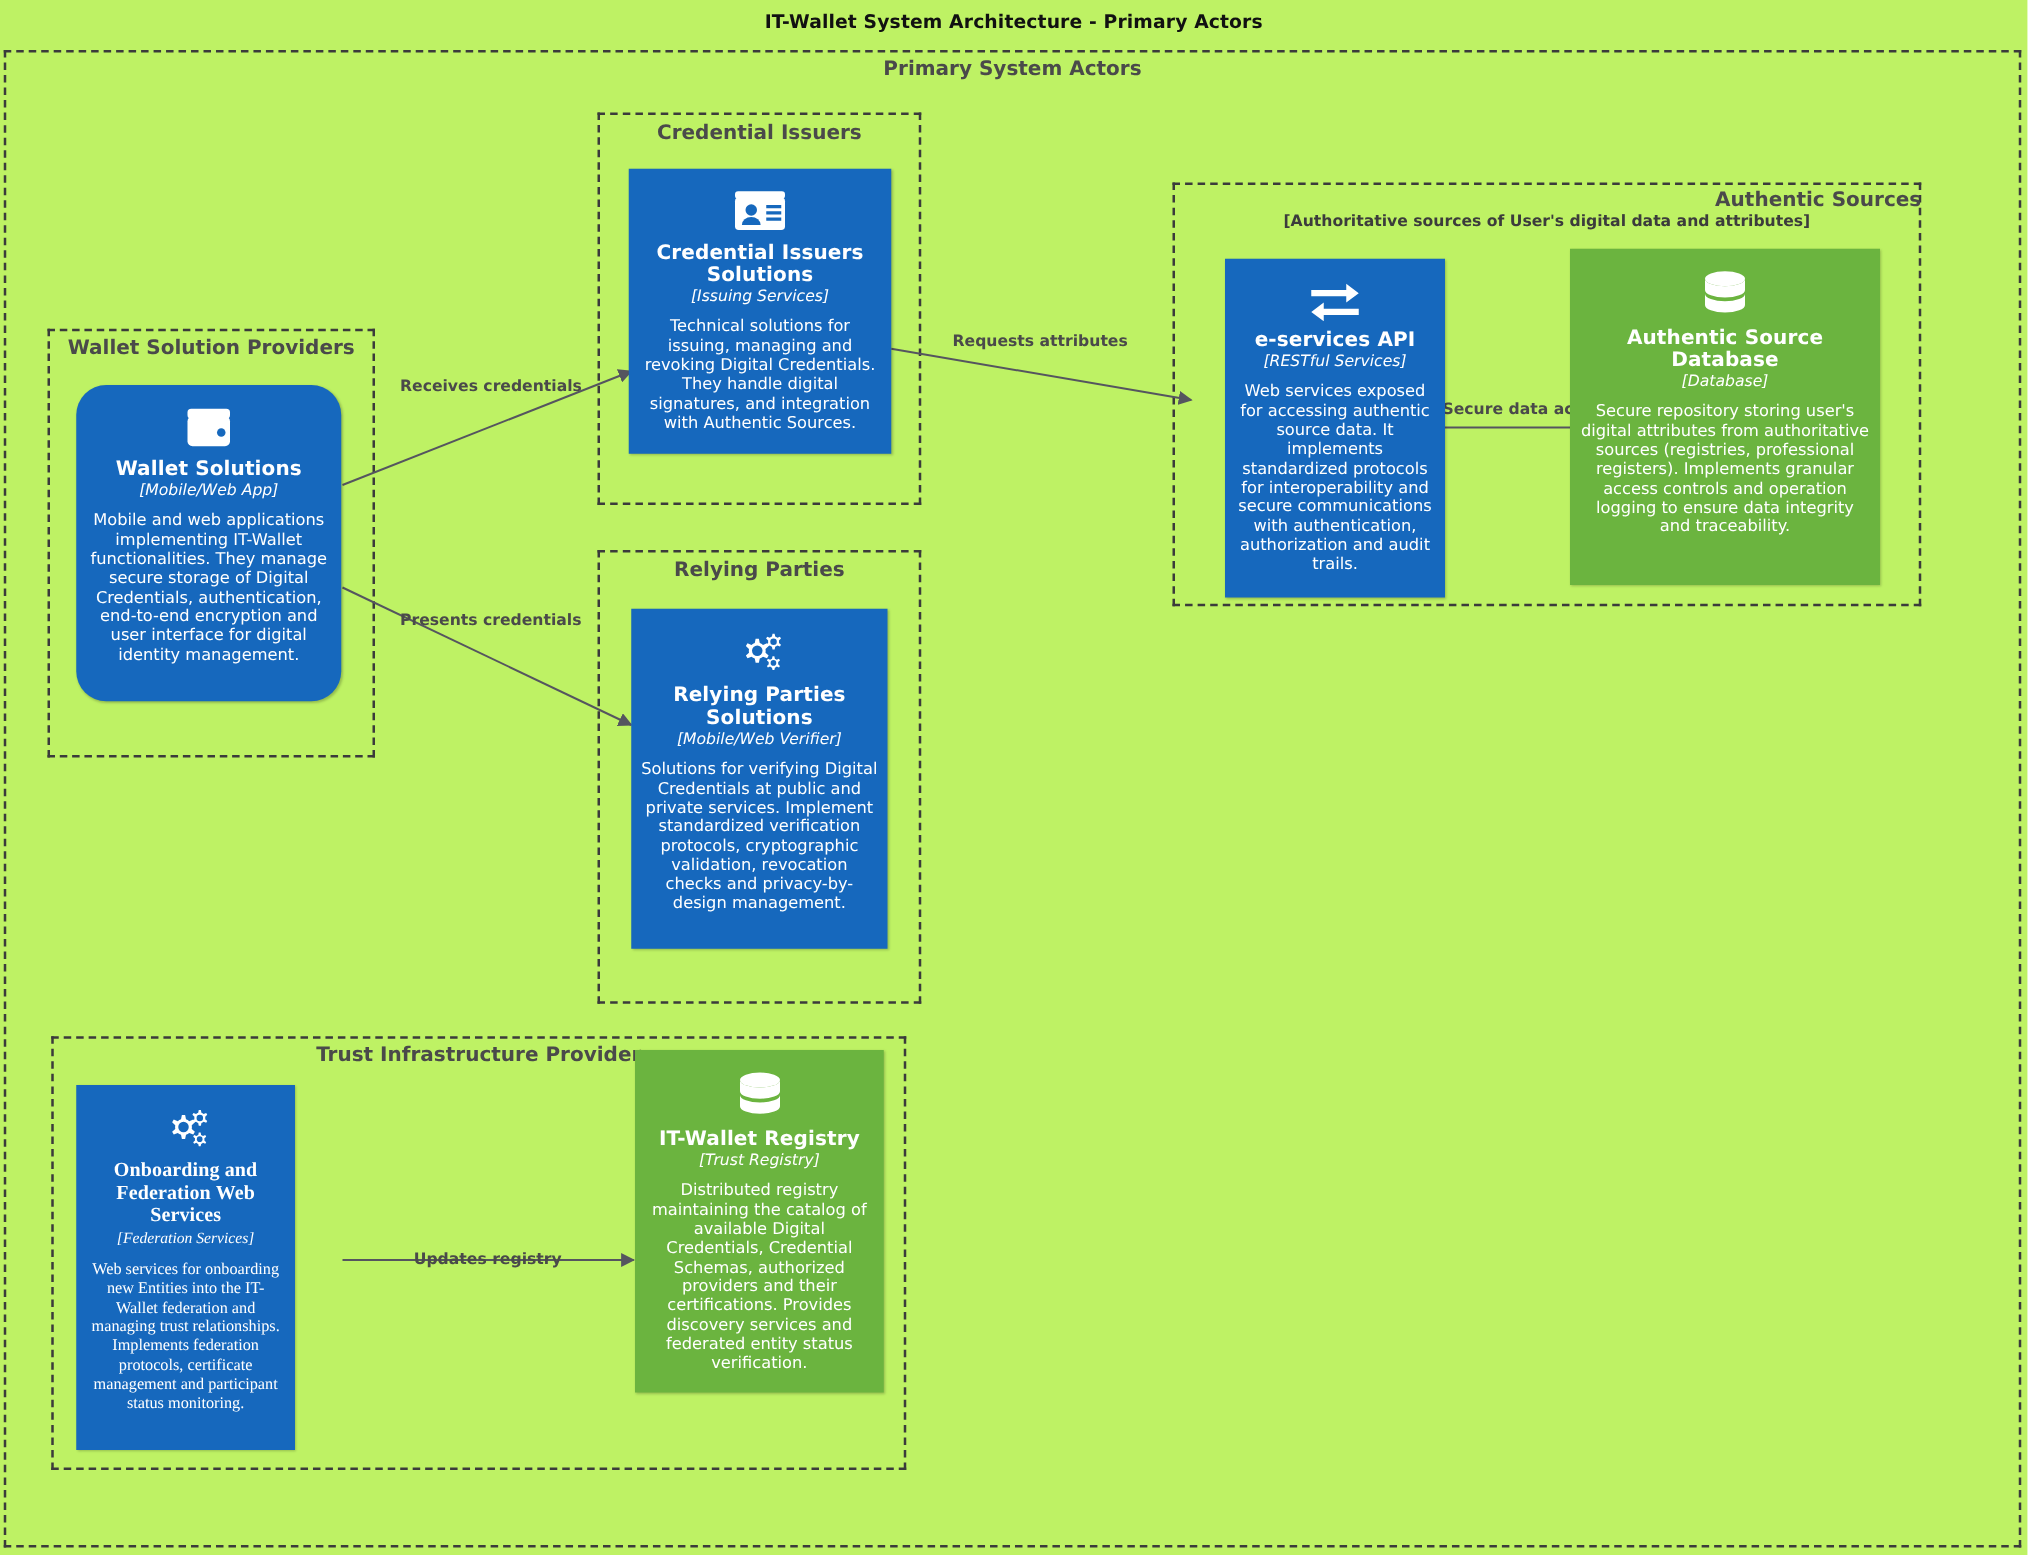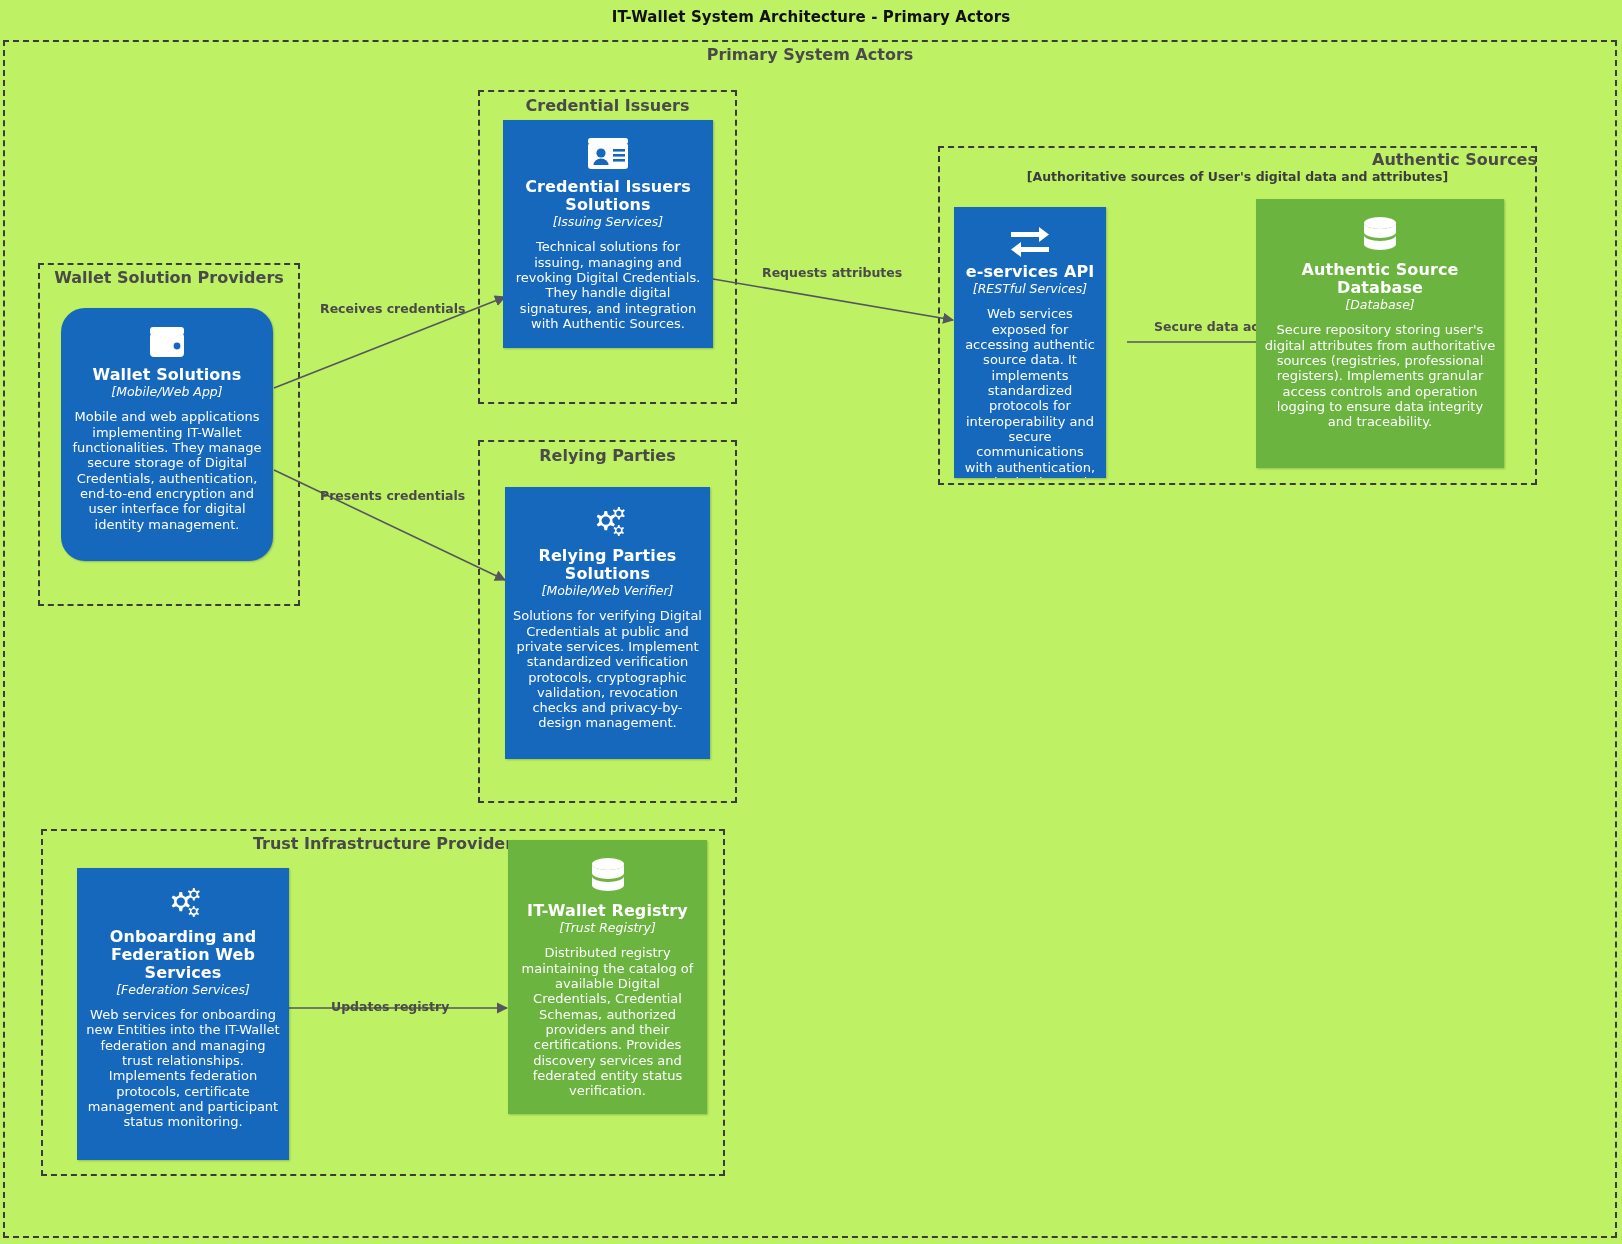--- a/index.html
+++ b/index.html
@@ -160,21 +160,21 @@
         <rect x="3" y="3" width="34" height="8" rx="3" fill="#ffffff"></rect>
         <rect x="3" y="9" width="34" height="24" rx="4" fill="#ffffff"></rect>
         <circle cx="30" cy="22" r="3.4" fill="#1668bd"></circle>
       </svg>
     </span>
     <div class="node-title">Wallet Solutions</div>
     <div class="node-stereotype">[Mobile/Web App]</div>
     <div class="node-desc">Mobile and web applications implementing IT-Wallet functionalities. They manage secure storage of Digital Credentials, authentication, end-to-end encryption and user interface for digital identity management.</div>
   </div>
 
-  <div class="node blue" style="left:503px; top:120px; width:210px; height:228px;">
+  <div class="node blue" style="left:503px; top:135px; width:210px; height:228px;">
     <span class="icon">
       <svg width="44" height="36" viewBox="0 0 44 36">
         <rect x="2" y="2" width="40" height="6" rx="2.5" fill="#ffffff"></rect>
         <rect x="2" y="7" width="40" height="26" rx="3" fill="#ffffff"></rect>
         <circle cx="15" cy="17" r="4.6" fill="#1668bd"></circle>
         <path d="M 7.5 29 a 7.5 6.5 0 0 1 15 0 z" fill="#1668bd"></path>
         <rect x="27" y="13" width="12" height="2.6" fill="#1668bd"></rect>
         <rect x="27" y="18" width="12" height="2.6" fill="#1668bd"></rect>
         <rect x="27" y="23" width="12" height="2.6" fill="#1668bd"></rect>
       </svg>
@@ -195,21 +195,21 @@
           <path d="M33 22 l1.5 0 l.4 1.9 a5.2 5.2 0 0 1 1.5.9 l1.8-.75 l.75 1.3 l-1.45 1.3 a5.2 5.2 0 0 1 0 1.75 l1.45 1.3 l-.75 1.3 l-1.8-.75 a5.2 5.2 0 0 1-1.5.9 l-.4 1.9 l-1.5 0 l-.4-1.9 a5.2 5.2 0 0 1-1.5-.9 l-1.8.75 l-.75-1.3 l1.45-1.3 a5.2 5.2 0 0 1 0-1.75 l-1.45-1.3 l.75-1.3 l1.8.75 a5.2 5.2 0 0 1 1.5-.9 z"></path>
           <circle cx="33.75" cy="27.3" r="2.25" fill="#1668bd"></circle>
         </g>
       </svg>
     </span>
     <div class="node-title">Relying Parties Solutions</div>
     <div class="node-stereotype">[Mobile/Web Verifier]</div>
     <div class="node-desc">Solutions for verifying Digital Credentials at public and private services. Implement standardized verification protocols, cryptographic validation, revocation checks and privacy-by-design management.</div>
   </div>
 
-  <div class="node blue" style="left:954px; top:207px; width:152px; height:271px;">
+  <div class="node blue" style="left:980px; top:207px; width:176px; height:271px;">
     <span class="icon">
       <svg width="46" height="34" viewBox="0 0 46 34">
         <g fill="#ffffff">
           <path d="M4 9 h28 v-5 l10 7.5 l-10 7.5 v-5 h-28 z"></path>
           <path d="M42 24 h-28 v-5 l-10 7.5 l10 7.5 v-5 h28 z"></path>
         </g>
       </svg>
     </span>
     <div class="node-title">e-services API</div>
     <div class="node-stereotype">[RESTful Services]</div>
@@ -224,21 +224,21 @@
           <path d="M5 8 v9 a16 6 0 0 0 32 0 v-9 a16 6 0 0 1 -32 0 z"></path>
           <path d="M5 20 v9 a16 6 0 0 0 32 0 v-9 a16 6 0 0 1 -32 0 z"></path>
         </g>
       </svg>
     </span>
     <div class="node-title">Authentic Source Database</div>
     <div class="node-stereotype">[Database]</div>
     <div class="node-desc">Secure repository storing user's digital attributes from authoritative sources (registries, professional registers). Implements granular access controls and operation logging to ensure data integrity and traceability.</div>
   </div>
 
-  <div class="node blue" style="left:77px; top:868px; width:212px; height:292px;">
+  <div class="node blue" style="left:61px; top:868px; width:175px; height:292px;font-family:Liberation Serif, serif;">
     <span class="icon">
       <svg width="46" height="38" viewBox="0 0 46 38">
         <g fill="#ffffff">
           <path d="M19.5 8 l2.6 0 l.7 3.4 a9 9 0 0 1 2.6 1.5 l3.2-1.3 l1.3 2.2 l-2.5 2.3 a9 9 0 0 1 0 3 l2.5 2.3 l-1.3 2.2 l-3.2-1.3 a9 9 0 0 1-2.6 1.5 l-.7 3.4 l-2.6 0 l-.7-3.4 a9 9 0 0 1-2.6-1.5 l-3.2 1.3 l-1.3-2.2 l2.5-2.3 a9 9 0 0 1 0-3 l-2.5-2.3 l1.3-2.2 l3.2 1.3 a9 9 0 0 1 2.6-1.5 z"></path>
           <circle cx="20.8" cy="17.6" r="4.2" fill="#1668bd"></circle>
           <path d="M33 4 l1.7 0 l.45 2.2 a6 6 0 0 1 1.7 1 l2.1-.85 l.85 1.45 l-1.65 1.5 a6 6 0 0 1 0 2 l1.65 1.5 l-.85 1.45 l-2.1-.85 a6 6 0 0 1-1.7 1 l-.45 2.2 l-1.7 0 l-.45-2.2 a6 6 0 0 1-1.7-1 l-2.1.85 l-.85-1.45 l1.65-1.5 a6 6 0 0 1 0-2 l-1.65-1.5 l.85-1.45 l2.1.85 a6 6 0 0 1 1.7-1 z"></path>
           <circle cx="33.85" cy="10.3" r="2.6" fill="#1668bd"></circle>
           <path d="M33 22 l1.5 0 l.4 1.9 a5.2 5.2 0 0 1 1.5.9 l1.8-.75 l.75 1.3 l-1.45 1.3 a5.2 5.2 0 0 1 0 1.75 l1.45 1.3 l-.75 1.3 l-1.8-.75 a5.2 5.2 0 0 1-1.5.9 l-.4 1.9 l-1.5 0 l-.4-1.9 a5.2 5.2 0 0 1-1.5-.9 l-1.8.75 l-.75-1.3 l1.45-1.3 a5.2 5.2 0 0 1 0-1.75 l-1.45-1.3 l.75-1.3 l1.8.75 a5.2 5.2 0 0 1 1.5-.9 z"></path>
           <circle cx="33.75" cy="27.3" r="2.25" fill="#1668bd"></circle>
         </g>

